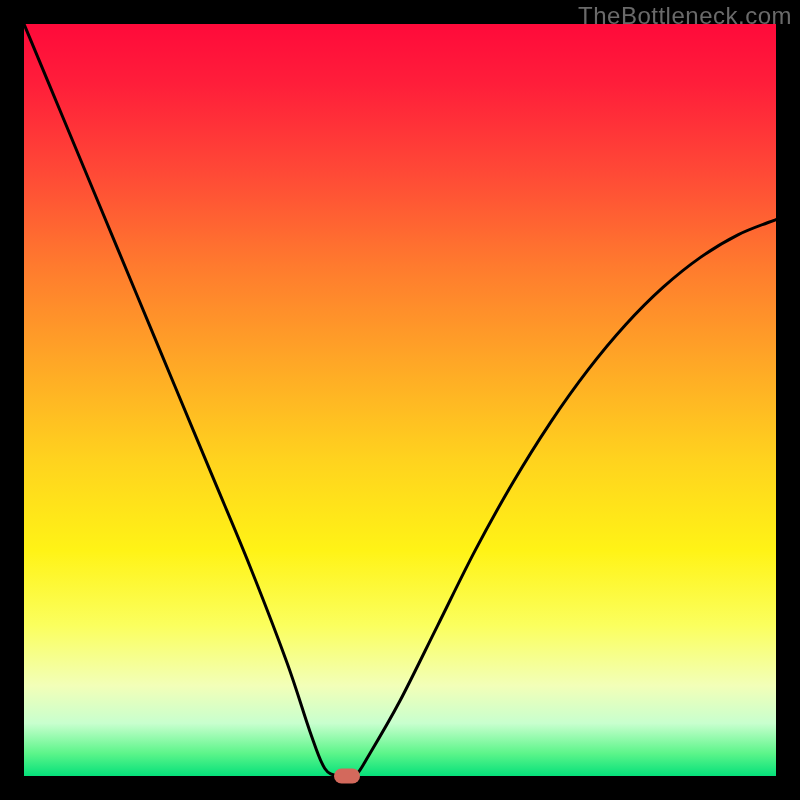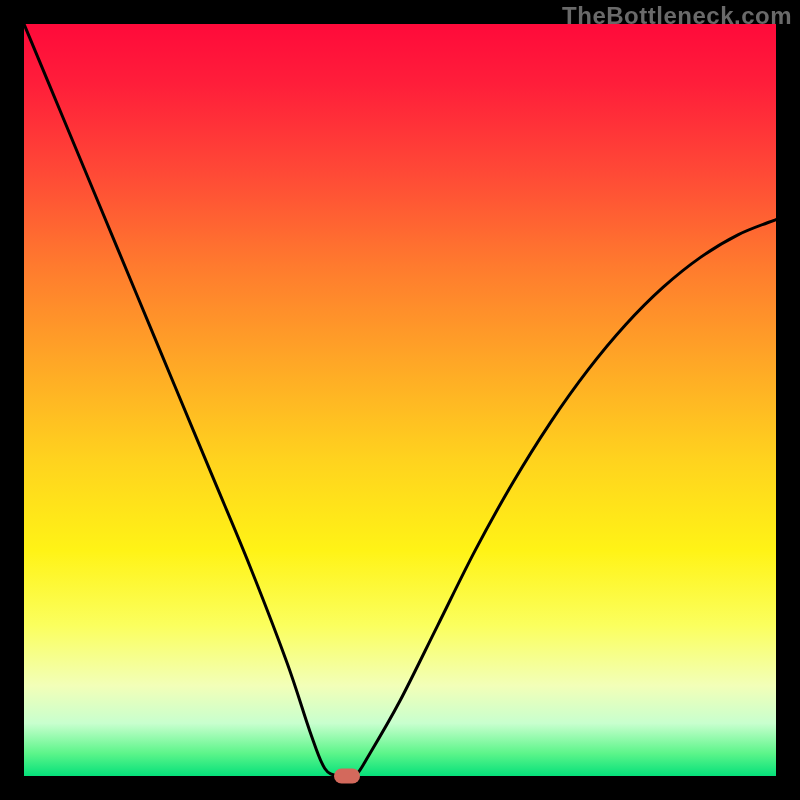--- a/index.html
+++ b/index.html
@@ -31,21 +31,21 @@
       #5cf58a 97%,
       #05e07a 100%
     );
   }
   .watermark {
     position: absolute;
     top: 2px;
     right: 8px;
     color: #6a6a6a;
     font-size: 24px;
-    font-weight: bold;
+    font-weight: normal;
     letter-spacing: 0.5px;
     user-select: none;
   }
   .plot {
     position: absolute;
     left: 24px;
     top: 24px;
     width: 752px;
     height: 752px;
     pointer-events: none;

